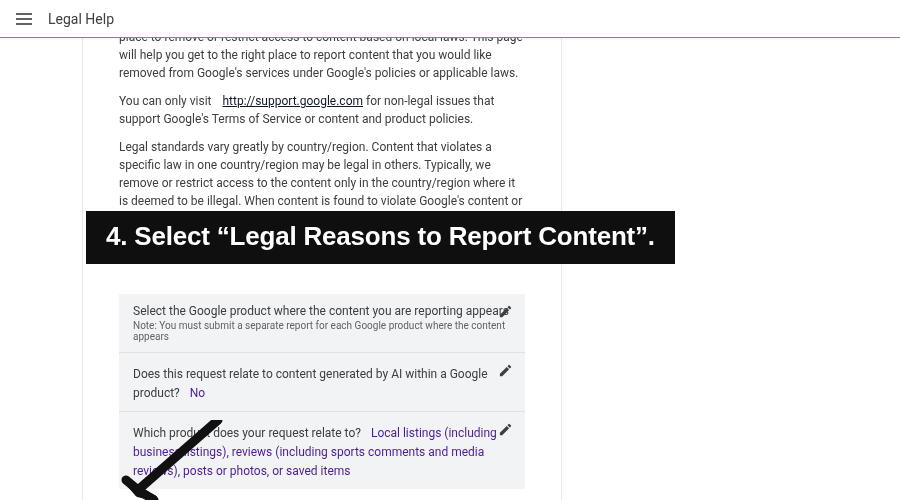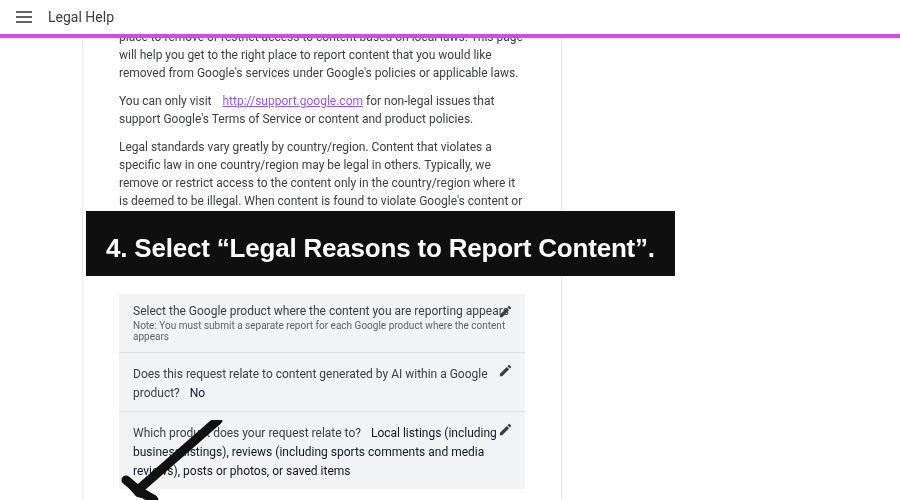--- a/index.html
+++ b/index.html
@@ -1,34 +1,34 @@
 <!DOCTYPE html>
 <html><head>
 <meta charset="utf-8">
 <style>
   * { margin: 0; padding: 0; box-sizing: border-box; }
   body { font-family: Roboto, Arial, sans-serif; background: #fff; width: 900px; height: 500px; overflow: hidden; position: relative; }
-  .topbar { height: 38px; border-bottom: 4px solid #d946ef; display: flex; align-items: center; padding: 0 16px; gap: 16px; box-shadow: 0 1px 2px rgba(60,64,67,0.08); position: relative; z-index: 2; background: #fff; }
+  .topbar { height: 38px; border-bottom: 1px solid #d946ef; display: flex; align-items: center; padding: 0 16px; gap: 16px; box-shadow: 0 1px 2px rgba(60,64,67,0.08); position: relative; z-index: 2; background: #fff; }
   .hamburger { cursor: pointer; display: flex; flex-direction: column; gap: 3px; }
   .hamburger span { display: block; width: 16px; height: 2px; background: #5f6368; }
   .topbar-title { font-size: 14px; color: #3c4043; font-weight: 400; }
   .page { position: relative; height: 462px; }
   .content-col { position: absolute; left: 82px; top: -20px; width: 480px; border-left: 1px solid #e8eaed; border-right: 1px solid #e8eaed; padding: 0 36px 20px 36px; background: #fff; }
   .para { font-size: 12px; color: #3c4043; line-height: 1.5; margin-top: 10px; }
-  .para a { color: #8b5cf6; text-decoration: underline; padding-left: 8px; }
+  .para a { color: #0f172a; text-decoration: underline; padding-left: 8px; }
   .card { background: #f1f3f4; margin-top: 20px; padding: 0; border-radius: 0; }
   .row { padding: 10px 14px; border-bottom: 1px solid #e0e0e0; position: relative; }
   .row:last-child { border-bottom: none; }
   .row-q { font-size: 12px; color: #3c4043; }
   .row-note { font-size: 10px; color: #5f6368; margin-top: 2px; }
-  .row-ans { color: #0f172a; font-size: 12px; margin-left: 6px; }
+  .row-ans { color: #4c1d95; font-size: 12px; margin-left: 6px; }
   .row-ans-block { color: #1a73e8; font-size: 12px; line-height: 1.4; display: block; margin-top: 2px; }
   .pencil { position: absolute; right: 12px; top: 10px; }
   .banner { position: absolute; left: 86px; top: 173px; background: #0f0f0f; color: #fff; padding: 10px 20px 12px 20px; z-index: 10; font-family: "Segoe UI", Arial, sans-serif; }
-  .banner-txt { font-size: 26px; font-weight: 800; letter-spacing: -0.2px; margin-top: 12px; }
+  .banner-txt { font-size: 26px; font-weight: 800; letter-spacing: -0.2px; }
   .arrow { position: absolute; left: 118px; top: 382px; z-index: 9; pointer-events: none; }
 </style>
 </head>
 <body>
 
 <div class="topbar">
   <div class="hamburger">
     <span></span>
       <span></span>
       <span></span>

